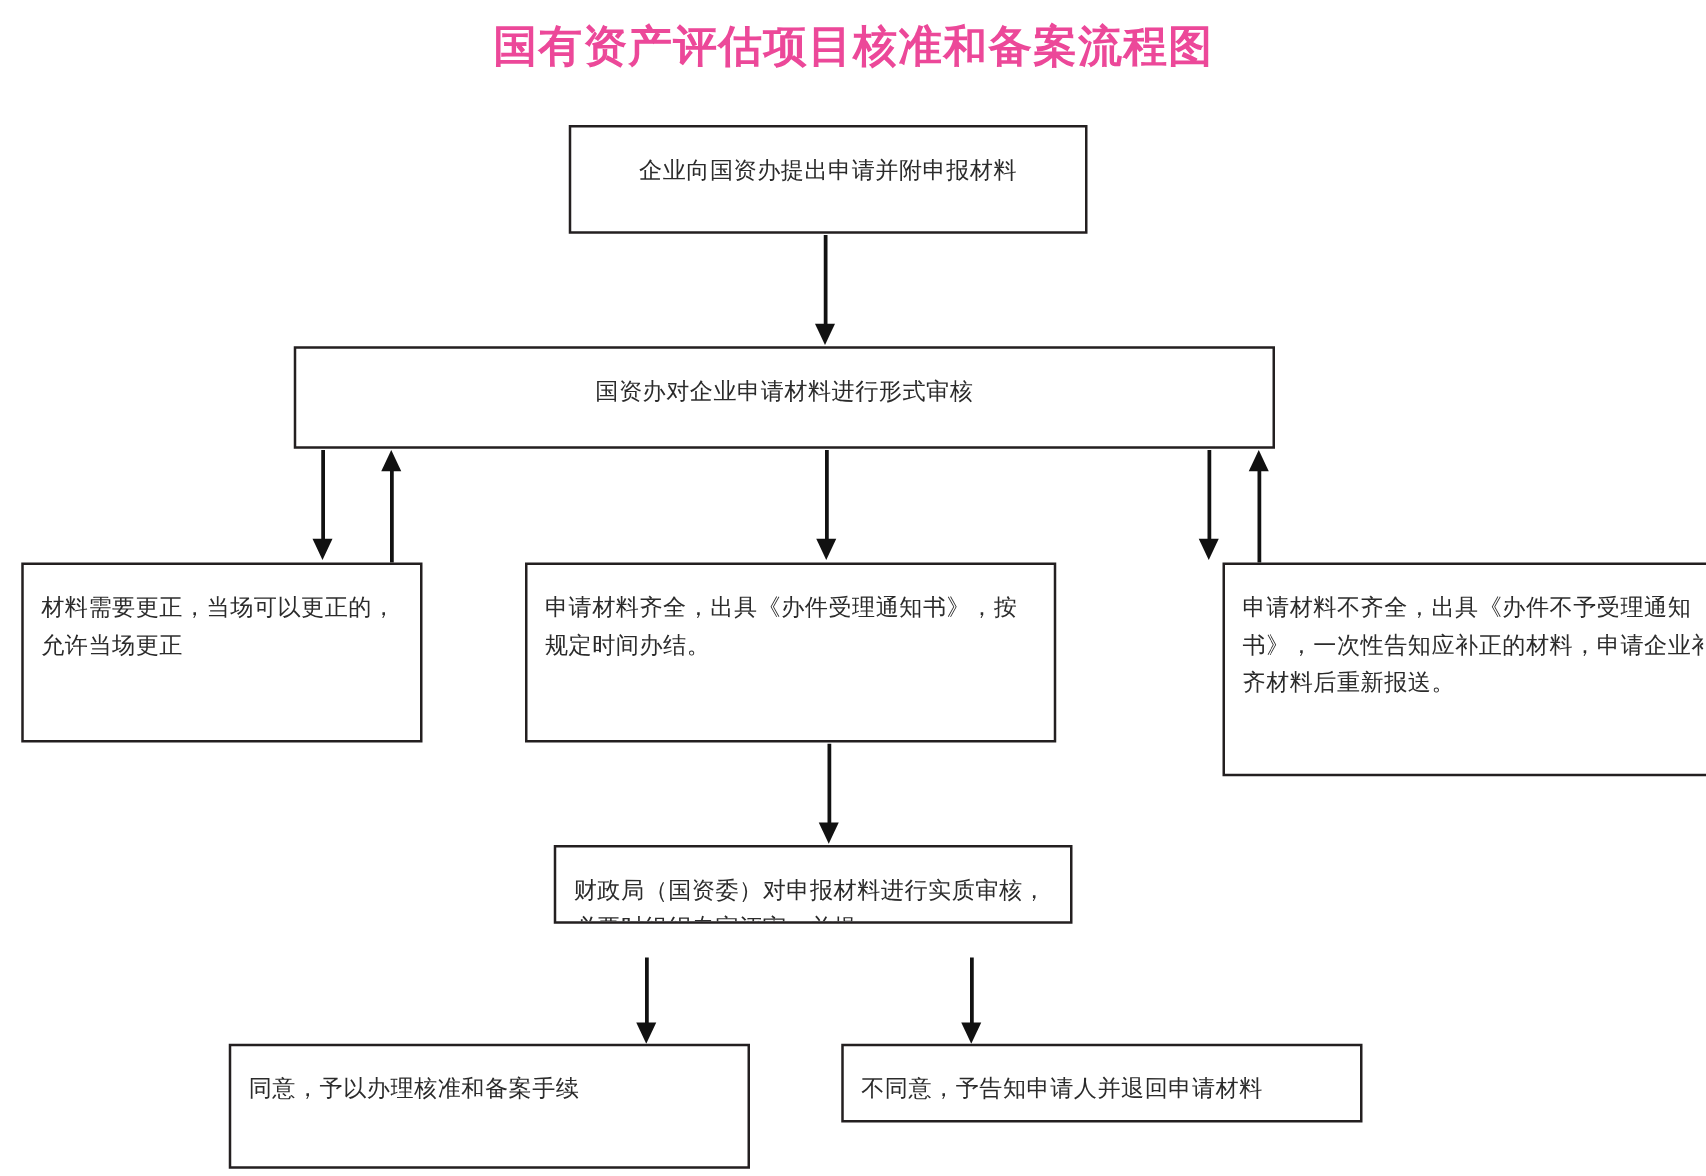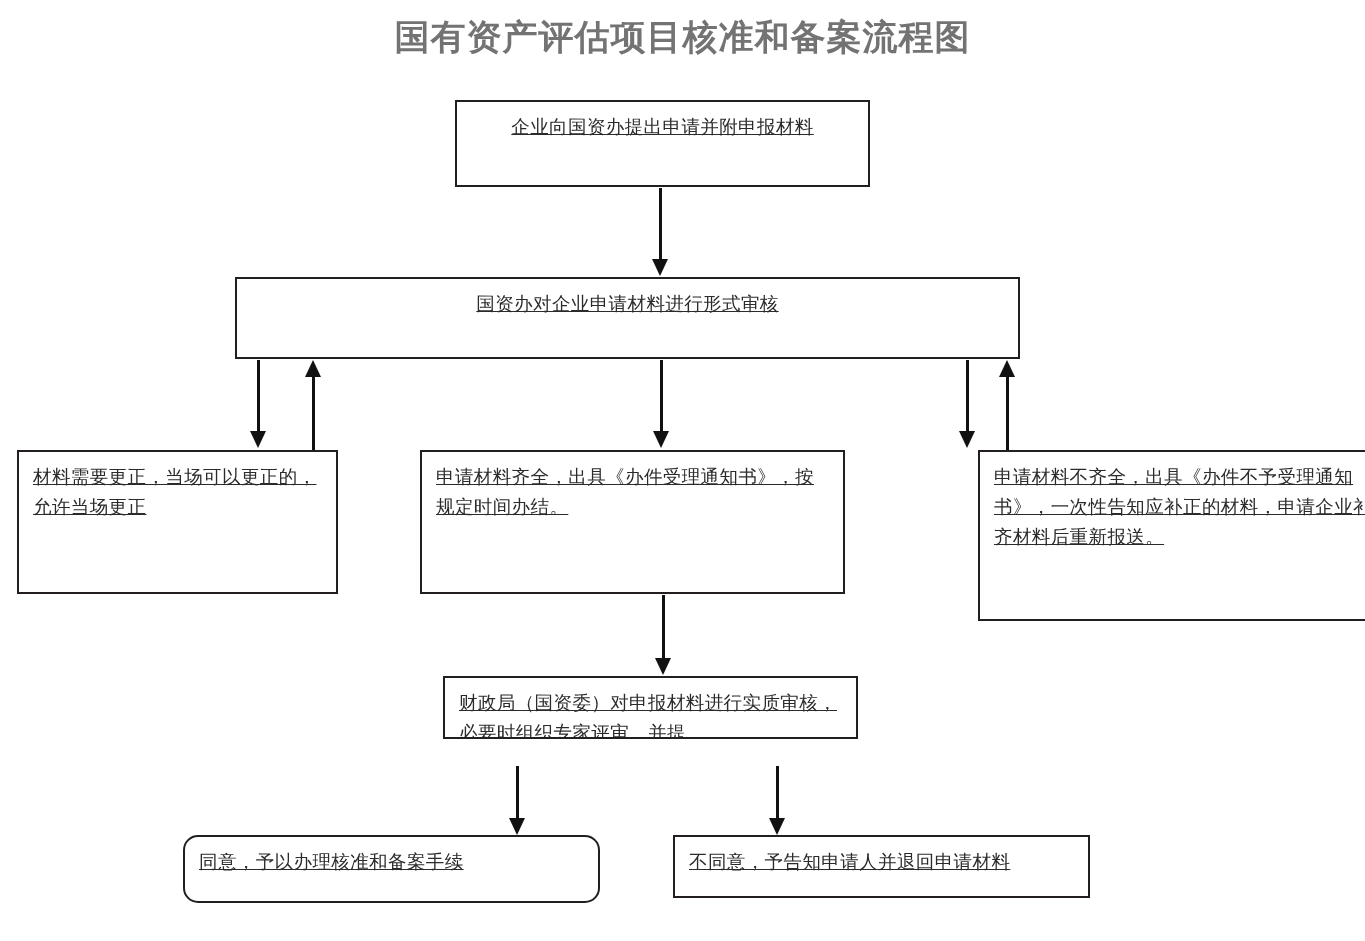--- a/index.html
+++ b/index.html
@@ -19,39 +19,38 @@
   }
   .title {
     position: absolute;
     left: 0;
     top: 14px;
     width: 1365px;
     text-align: center;
     font-size: 35px;
     font-weight: bold;
     letter-spacing: 1px;
-    color: #737373;
+    color: #ec4899;
     font-family: "DejaVu Sans", "Liberation Sans", sans-serif;
   }
   .node {
     position: absolute;
     box-sizing: border-box;
     border: 2px solid #231f20;
     background: #ffffff;
     color: #2b2b2b;
     font-size: 18.5px;
     line-height: 1.62;
     letter-spacing: 0.4px;
     overflow: hidden;
   }
   .node .txt {
     display: block;
-    padding: 10px 14px 0 14px;
+    padding: 20px 14px 0 14px;
     text-align: left;
-    text-decoration: underline;
   }
   .node.center .txt {
     text-align: center;
   }
   
   .arrow {
     position: absolute;
   }
   .arrow .shaft {
     position: absolute;
@@ -155,21 +154,21 @@
   <div class="arrow down" style="left:509px; top:766px; width:16px; height:69px;">
     <div class="shaft"></div>
     <div class="head-down"></div>
   </div>
 
   <div class="arrow down" style="left:769px; top:766px; width:16px; height:69px;">
     <div class="shaft"></div>
     <div class="head-down"></div>
   </div>
 
-  <div class="node" style="left:183px; top:835px; width:417px; height:68px;border-radius:15px;">
+  <div class="node" style="left:183px; top:835px; width:417px; height:100px;">
     <span class="txt">同意，予以办理核准和备案手续</span>
   </div>
 
   <div class="node" style="left:673px; top:835px; width:417px; height:63px;">
     <span class="txt">不同意，予告知申请人并退回申请材料</span>
   </div>
 
 </div>
 
 </body></html>

